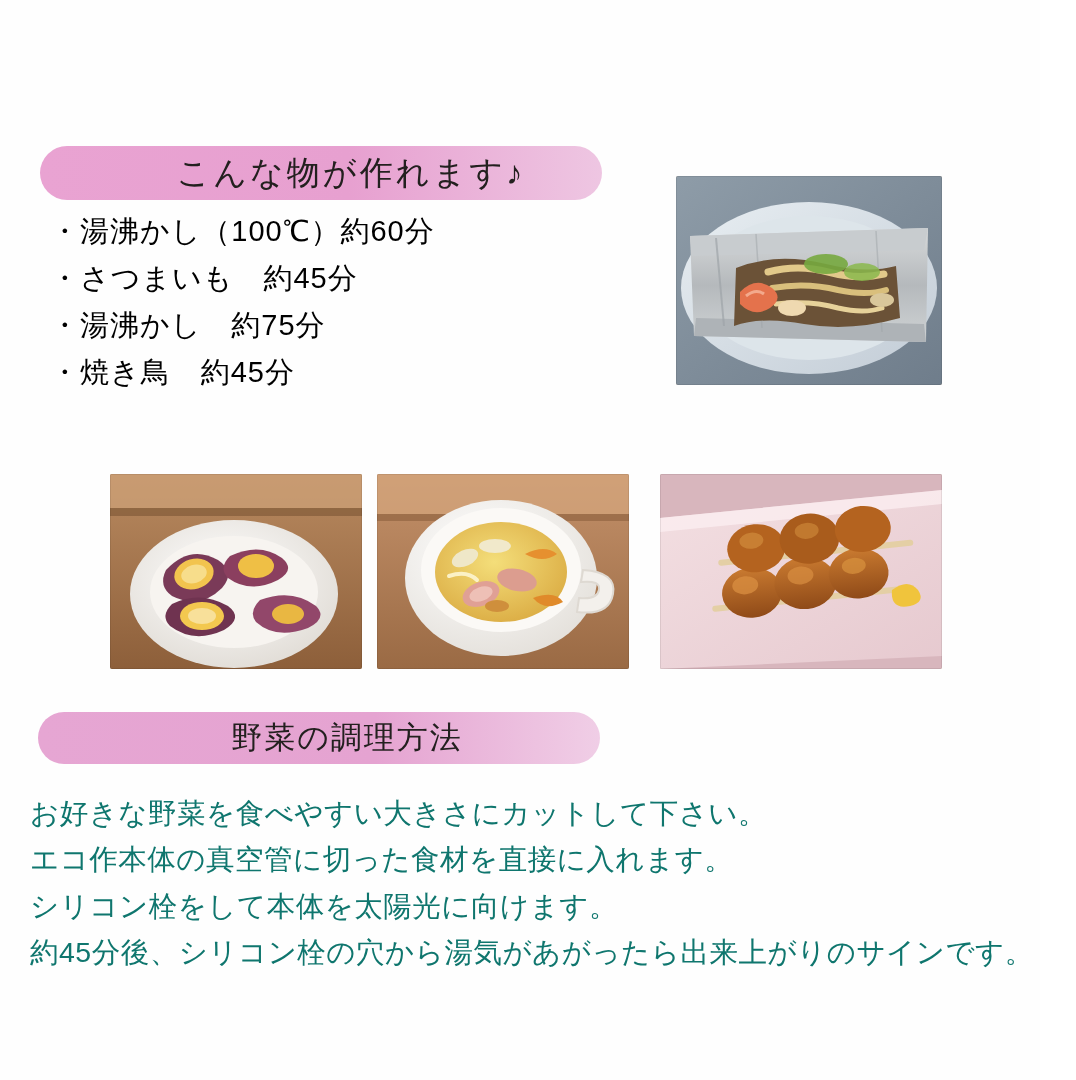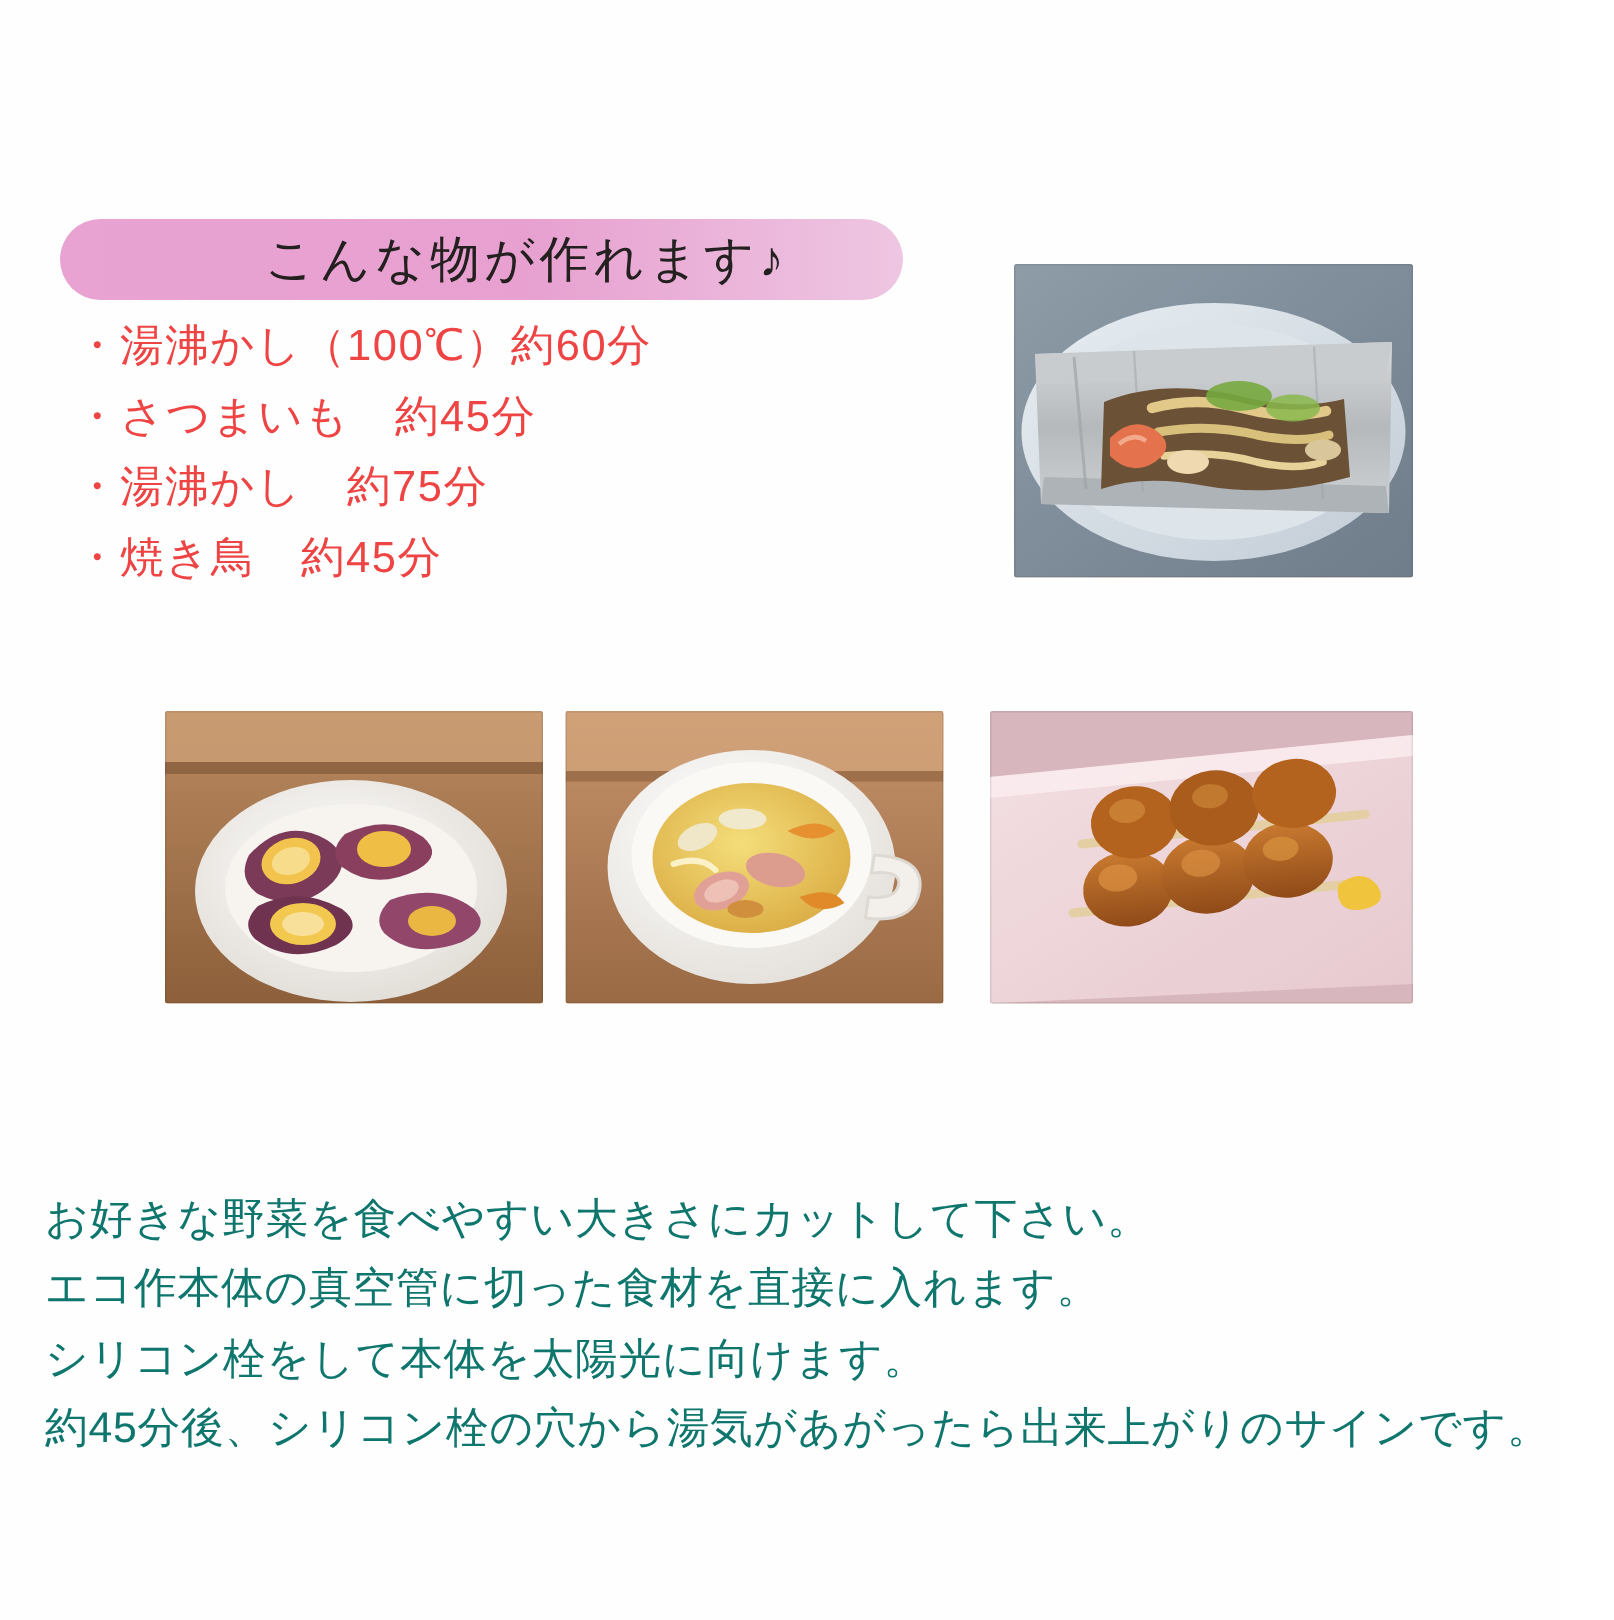--- a/index.html
+++ b/index.html
@@ -53,21 +53,21 @@
   
   #menu-list {
     position: absolute;
     left: 50px;
     top: 208px;
     width: 620px;
   }
   #menu-list .item {
     font-size: 29px;
     line-height: 1.62;
-    color: #ef4444;
+    color: #000000;
     letter-spacing: 1px;
     white-space: pre;
   }
 
   
   .photo {
     position: absolute;
     overflow: hidden;
     border-radius: 2px;
     background: #cbb9a5;
@@ -265,20 +265,23 @@
           <ellipse cx="92" cy="70" rx="12" ry="8" fill="#d08b3c" opacity="0.7"></ellipse>
           <ellipse cx="148" cy="66" rx="12" ry="8" fill="#cc8638" opacity="0.7"></ellipse>
         </g>
       </g>
 
       <path d="M232 116 q16 -12 26 0 q8 12 -8 16 q-20 4 -18 -16 Z" fill="#f0c43c"></path>
       <rect x="0" y="0" width="282" height="195" fill="none" stroke="#00000014" stroke-width="2"></rect>
     </svg>
   </div>
 
+  <div class="pill" id="pill-2">
+    <span class="pill-text">野菜の調理方法</span>
+  </div>
 
   <div id="recipe-text">
     <div class="line">お好きな野菜を食べやすい大きさにカットして下さい。</div>
     <div class="line">エコ作本体の真空管に切った食材を直接に入れます。</div>
     <div class="line">シリコン栓をして本体を太陽光に向けます。</div>
     <div class="line">約45分後、シリコン栓の穴から湯気があがったら出来上がりのサインです。</div>
   </div>
 
   <div class="right-strip"></div>
 </div>

